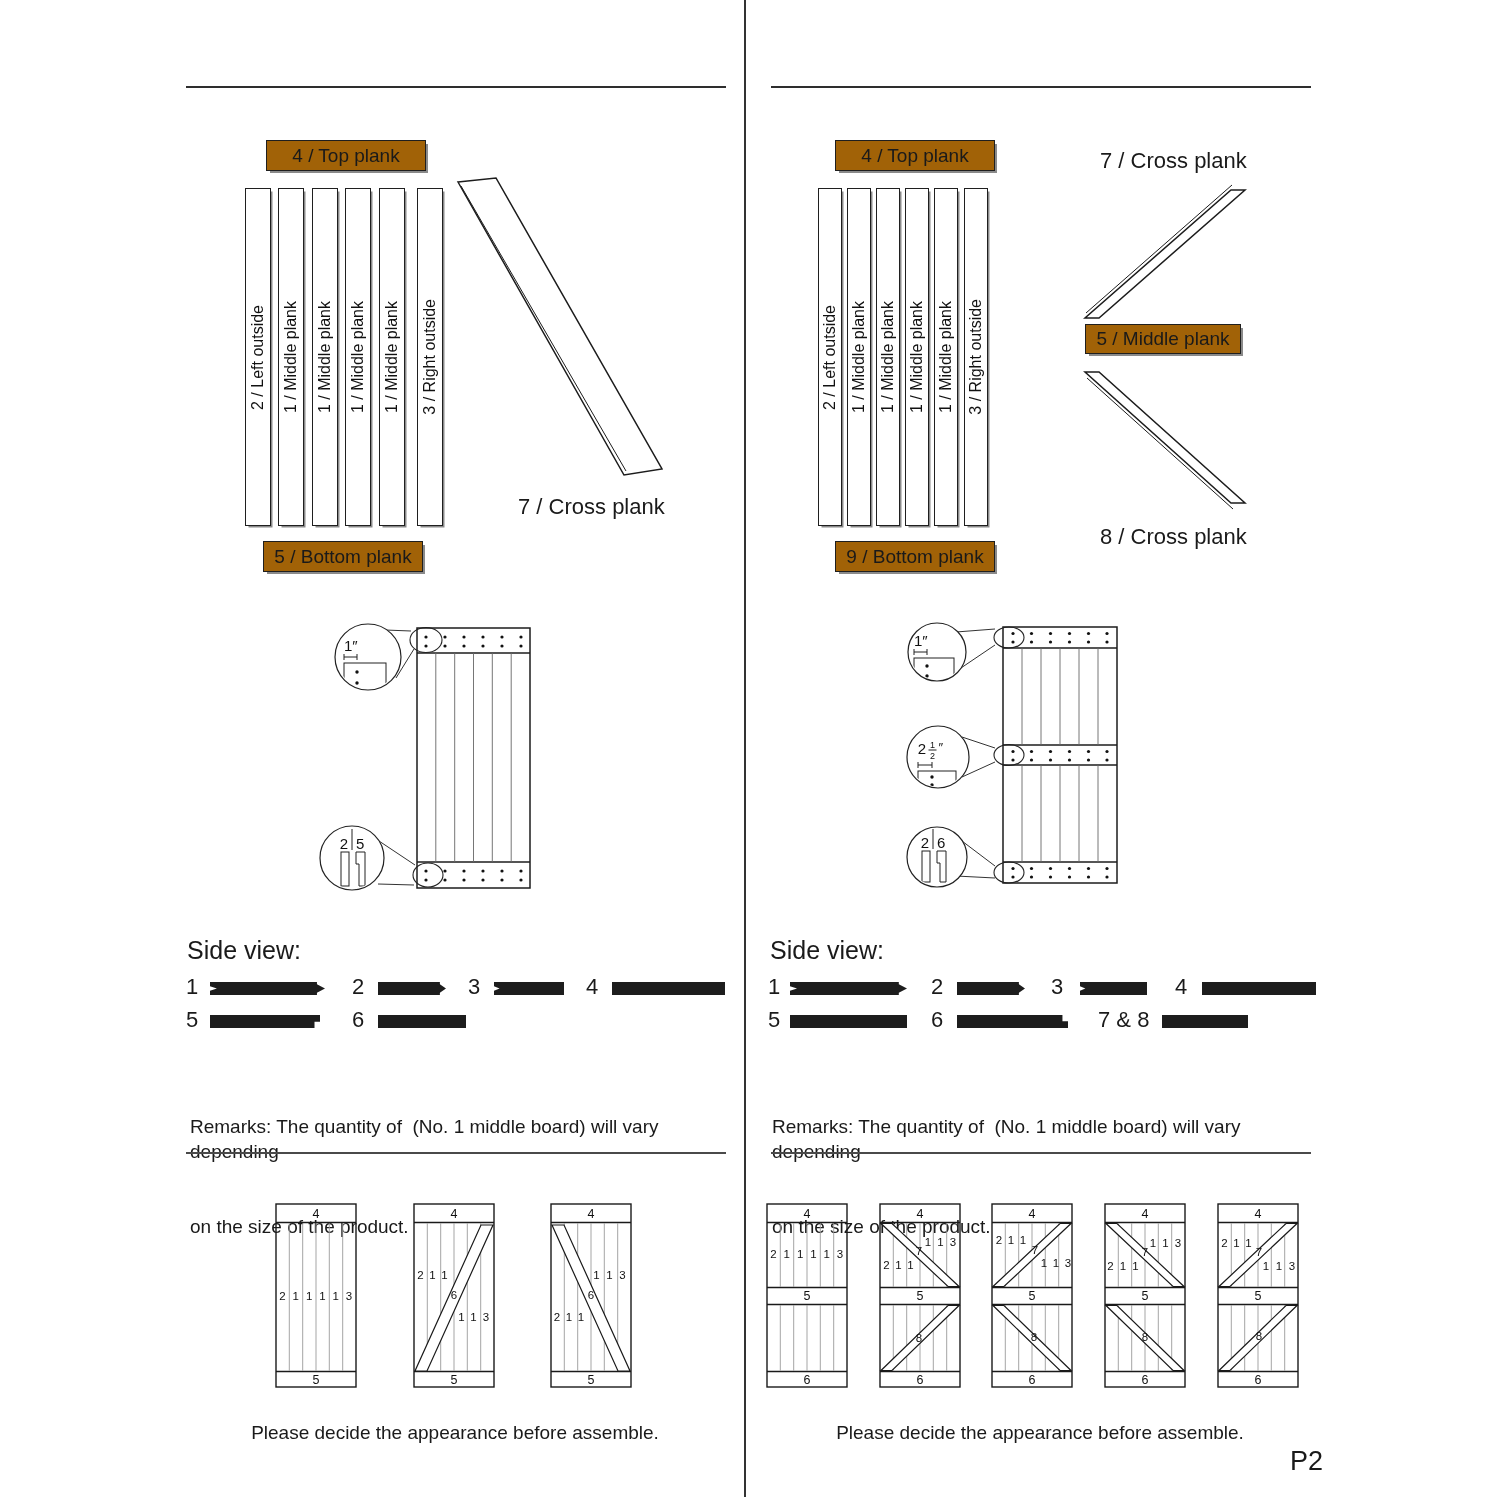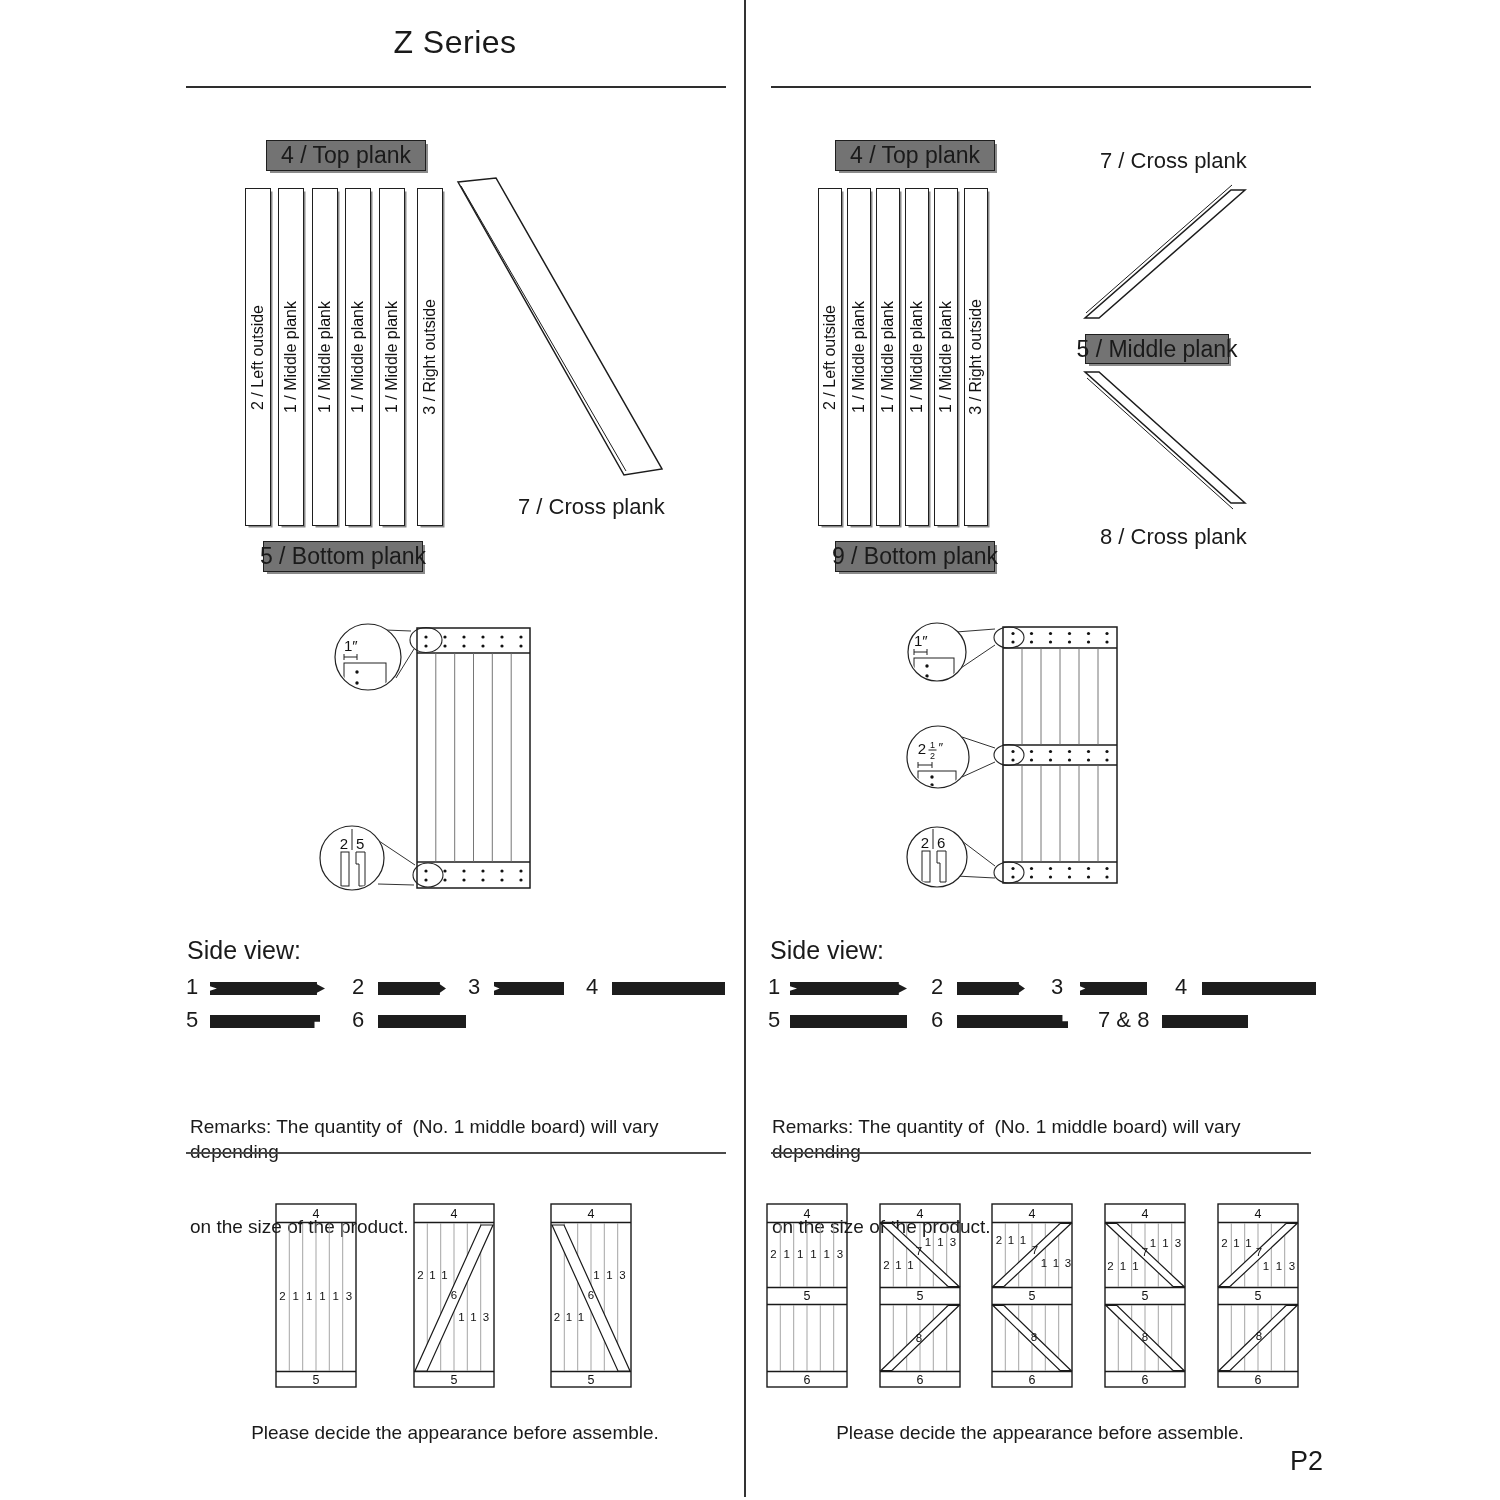--- a/index.html
+++ b/index.html
@@ -3,22 +3,22 @@
 <meta charset="utf-8">
 <style>
   html,body{margin:0;padding:0;background:#fff}
   .page{position:relative;width:1500px;height:1500px;background:#fff;overflow:hidden;
         font-family:"Liberation Sans",sans-serif;color:#1a1a1a}
   .abs{position:absolute}
   .title{width:540px;text-align:center;font-size:32px;font-weight:500;letter-spacing:.5px}
   .rule{height:2px;background:#2e2e2e}
   .rule2{height:1.5px;background:#4a4a4a}
   .divider{width:2px;background:#333}
-  .lbox{box-sizing:border-box;border:1.7px solid #1f1f1f;background:#737373;
-        box-shadow:3px 3px 0 -1px #8a8a8a;font-size:23px;
+  .lbox{box-sizing:border-box;border:1.7px solid #1f1f1f;background:#a16207;
+        box-shadow:3px 3px 0 -1px #8a8a8a;font-size:19px;
         display:flex;align-items:center;justify-content:center;white-space:nowrap}
   .vplank{box-sizing:border-box;border:1.6px solid #1f1f1f;background:#fff;
         box-shadow:2.5px 2.5px 0 -1px #8a8a8a;
         display:flex;align-items:center;justify-content:center}
   .vplank span{writing-mode:vertical-rl;transform:rotate(180deg);font-size:16px;
         white-space:nowrap;color:#111}
   .plain-label{font-size:22px;white-space:nowrap}
   .sv-head{font-size:25px}
   .sv-num{font-size:22px;white-space:nowrap}
   .bar{height:13px;background:#1d1d1d}
@@ -52,21 +52,20 @@
   .atxs{font:9px "Liberation Sans",sans-serif;fill:#111;text-anchor:middle}
   .atxu{font:13px "Liberation Sans",sans-serif;fill:#111}
 </style>
 </head>
 <body>
 
 <div class="page">
 
   <div class="abs divider" style="left:744px;top:0;height:1497px"></div>
 
-  <div class="abs title" style="left:185px;top:24px">Z Series</div>
   <div class="abs rule" style="left:186px;top:86px;width:540px"></div>
 
   <div class="abs lbox" style="left:266px;top:140px;width:160px;height:31px">4 / Top plank</div>
 
   <div class="abs vplank" style="left:245px;top:188px;width:26px;height:338px">
       <span>2 / Left outside</span>
     </div>
   <div class="abs vplank" style="left:278px;top:188px;width:26px;height:338px">
       <span>1 / Middle plank</span>
     </div>
@@ -281,21 +280,21 @@
 
   <div class="abs plain-label" style="left:1100px;top:148px">7 / Cross plank</div>
 
   <svg class="abs cross" style="left:1075px;top:172px" width="185" height="360" viewBox="0 0 185 360">
     <polygon points="10,146 24,146 170,18 156,18"></polygon>
     <line x1="11" y1="141" x2="157" y2="13"></line>
     <polygon points="10,200 24,200 170,331 156,331"></polygon>
     <line x1="12" y1="206" x2="158" y2="337"></line>
   </svg>
 
-  <div class="abs lbox" style="left:1085px;top:334px;width:144px;height:30px">5 / Middle plank</div>
+  <div class="abs lbox" style="left:1085px;top:324px;width:156px;height:30px">5 / Middle plank</div>
   <div class="abs plain-label" style="left:1100px;top:524px">8 / Cross plank</div>
   <div class="abs lbox" style="left:835px;top:541px;width:160px;height:31px">9 / Bottom plank</div>
 
   <svg class="abs" style="left:895px;top:612px" width="240" height="290" viewBox="0 0 240 290">
     <defs>
       <clipPath id="kc1">
           <circle cx="42" cy="40" r="27.5"></circle>
         </clipPath>
       <clipPath id="kc2">
           <circle cx="43" cy="145" r="29.5"></circle>

